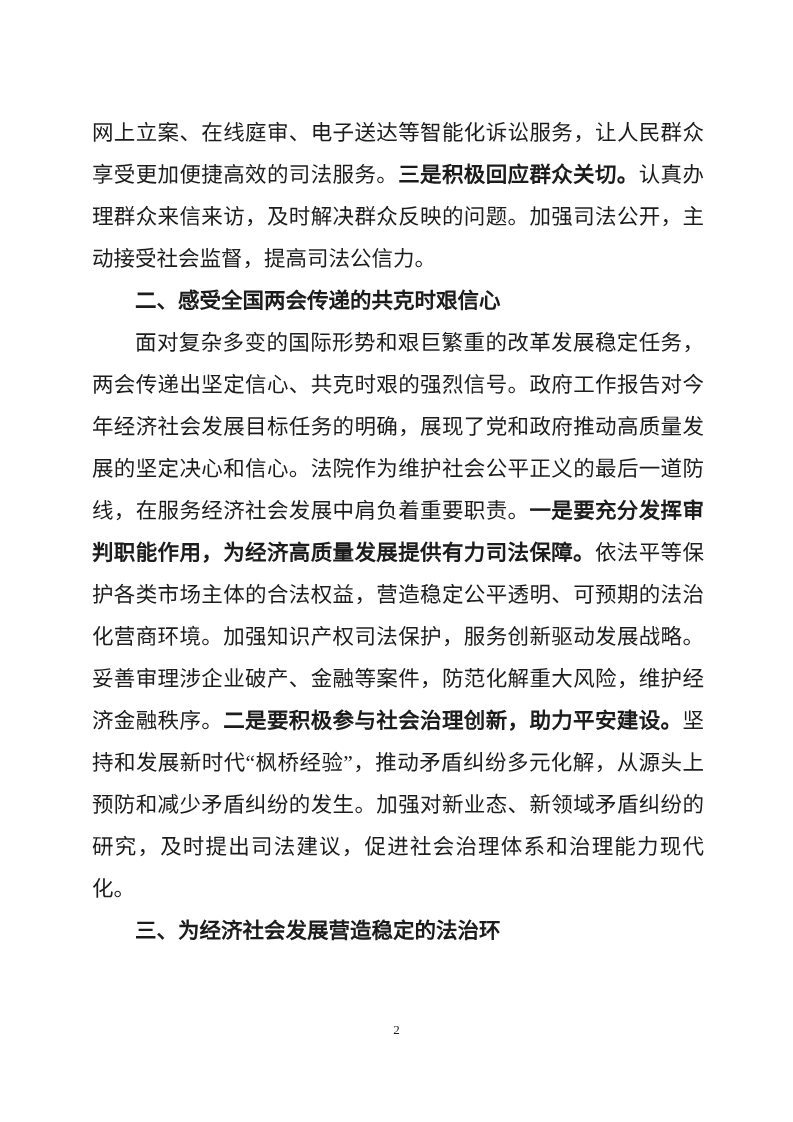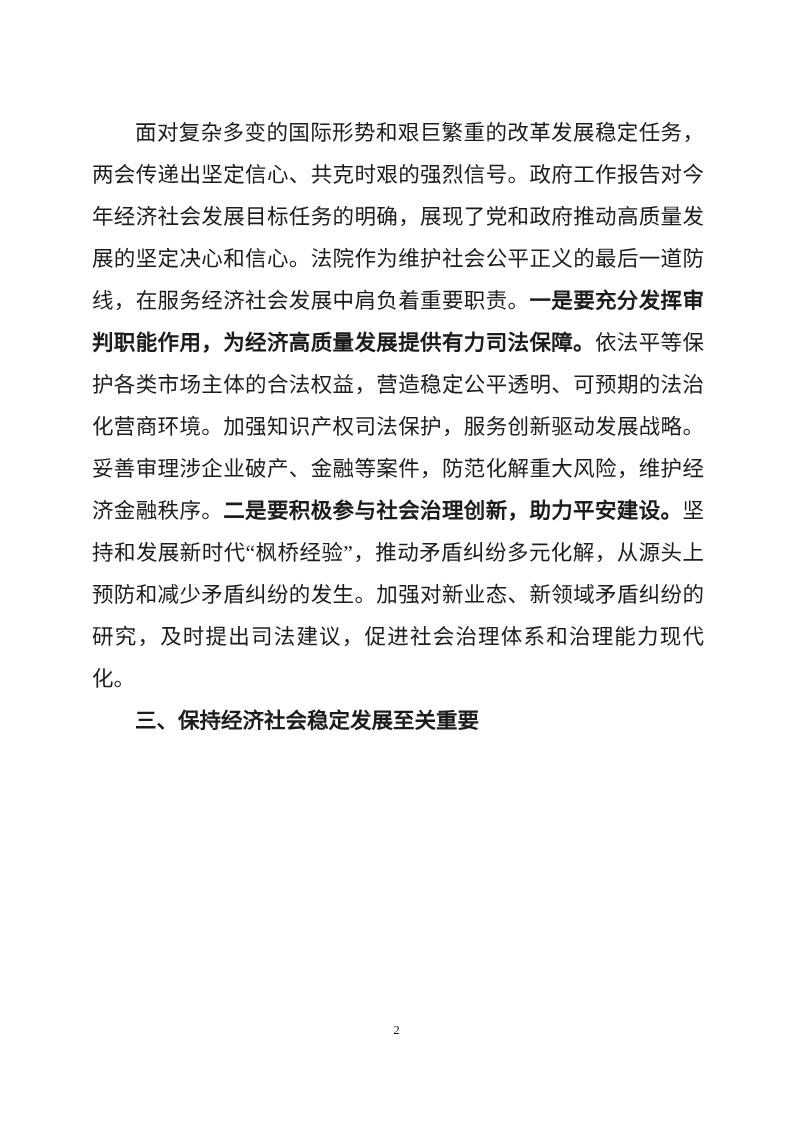--- a/index.html
+++ b/index.html
@@ -55,17 +55,19 @@
     font-size: 13px;
     line-height: 16px;
     color: #1c1c1c;
   }
 </style>
 </head>
 <body>
 
 <div class="page">
   <div class="content">
+      <p class="paragraph no-indent"><span class="run">网上立案、在线庭审、电子送达等智能化诉讼服务，让人民群众享受更加便捷高效的司法服务。</span><span class="run bold">三是积极回应群众关切。</span><span class="run">认真办理群众来信来访，及时解决群众反映的问题。加强司法公开，主动接受社会监督，提高司法公信力。</span></p>
+      <p class="heading indent"><span class="run bold">二、感受全国两会传递的共克时艰信心</span></p>
       <p class="paragraph indent"><span class="run">面对复杂多变的国际形势和艰巨繁重的改革发展稳定任务，两会传递出坚定信心、共克时艰的强烈信号。政府工作报告对今年经济社会发展目标任务的明确，展现了党和政府推动高质量发展的坚定决心和信心。法院作为维护社会公平正义的最后一道防线，在服务经济社会发展中肩负着重要职责。</span><span class="run bold">一是要充分发挥审判职能作用，为经济高质量发展提供有力司法保障。</span><span class="run">依法平等保护各类市场主体的合法权益，营造稳定公平透明、可预期的法治化营商环境。加强知识产权司法保护，服务创新驱动发展战略。妥善审理涉企业破产、金融等案件，防范化解重大风险，维护经济金融秩序。</span><span class="run bold">二是要积极参与社会治理创新，助力平安建设。</span><span class="run">坚持和发展新时代“枫桥经验”，推动矛盾纠纷多元化解，从源头上预防和减少矛盾纠纷的发生。加强对新业态、新领域矛盾纠纷的研究，及时提出司法建议，促进社会治理体系和治理能力现代化。</span></p>
-      <p class="heading indent"><span class="run bold">三、保持经济社会稳定发展至关重要</span></p>
+      <p class="heading indent"><span class="run bold">三、为经济社会发展营造稳定的法治环</span></p>
     </div>
   <div class="page-number">2</div>
 </div>
 
 </body></html>

